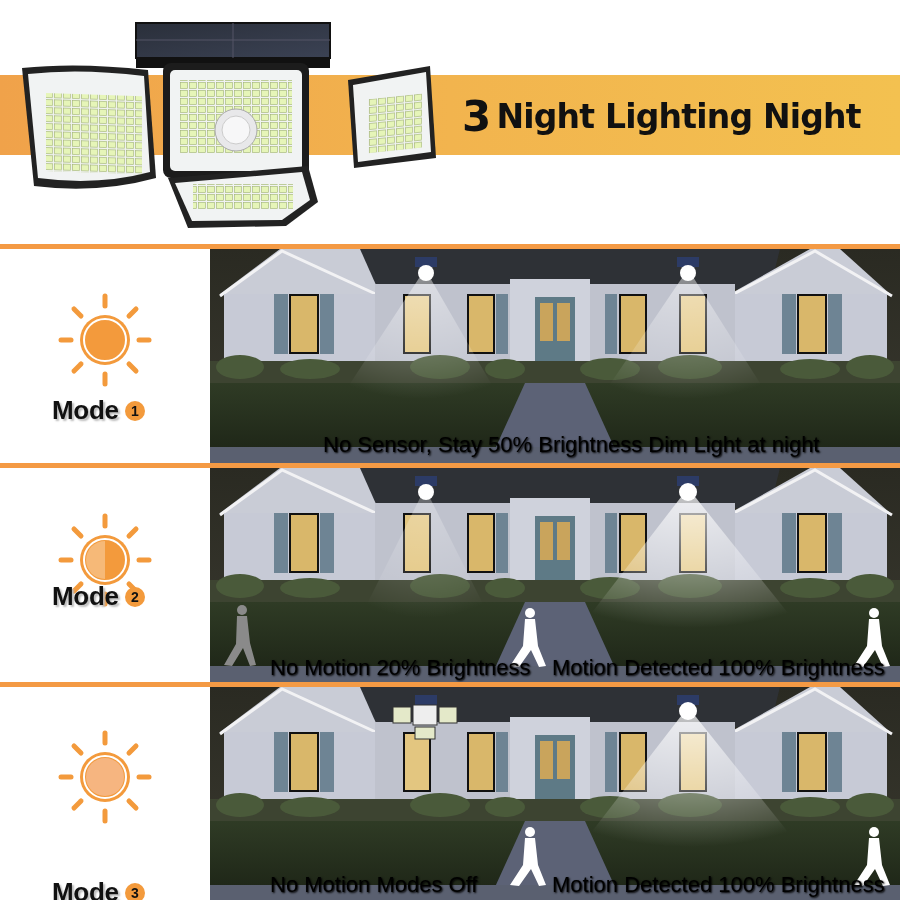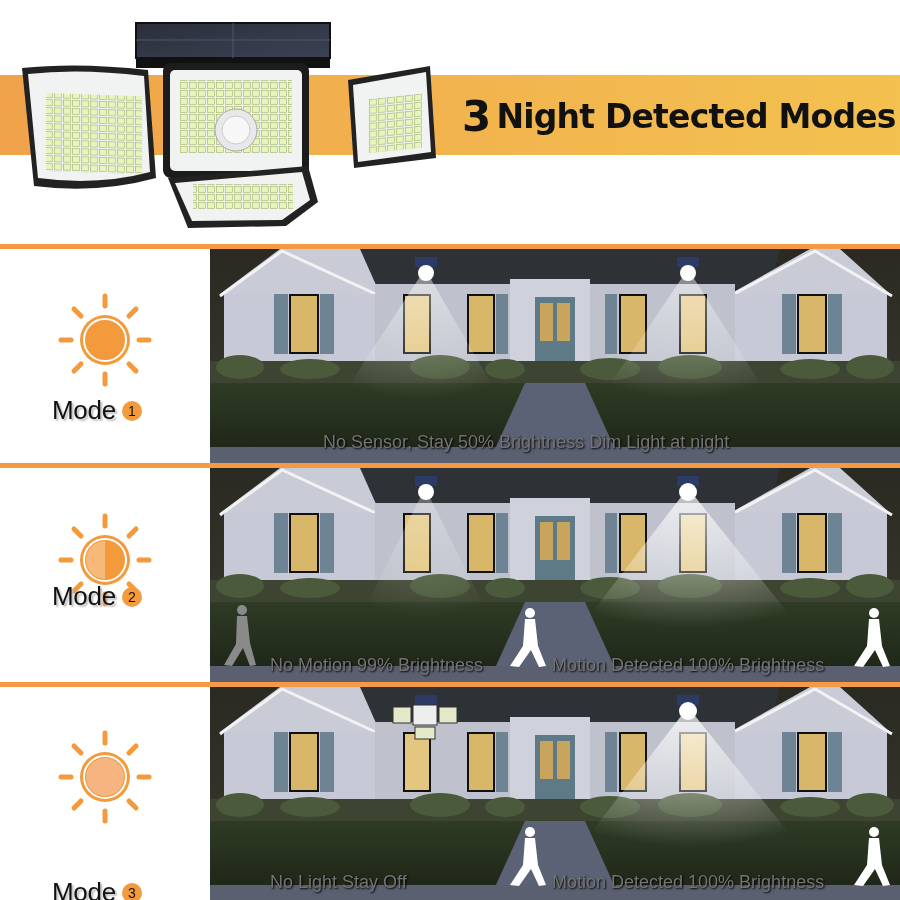--- a/index.html
+++ b/index.html
@@ -6,32 +6,32 @@
   body{width:900px;height:900px;position:relative;overflow:hidden;font-family:"Liberation Sans",sans-serif;}
   .banner{position:absolute;left:0;top:75px;width:900px;height:80px;
     background:linear-gradient(90deg,#f0a24a 0%,#f2b44e 50%,#f3c150 100%);}
   .banner-title{position:absolute;left:462px;top:92px;font-family:"DejaVu Sans",sans-serif;font-weight:bold;
     font-size:33px;color:#111;letter-spacing:-0.8px;white-space:nowrap;}
   .banner-title .num{font-size:42px;margin-right:6px;vertical-align:-3px;}
   
   .product{position:absolute;left:18px;top:18px;width:420px;height:210px;}
   .divider{position:absolute;left:0;width:900px;height:5px;background:#f49a44;}
   .sun{position:absolute;left:55px;width:100px;height:100px;}
-  .mode-label{position:absolute;left:52px;font-size:26px;color:#111;font-weight:normal;
+  .mode-label{position:absolute;left:52px;font-size:26px;color:#111;font-weight:bold;
     text-shadow:2px 2px 2px #bbb;white-space:nowrap;letter-spacing:-0.3px;}
   .mode-badge{display:inline-block;width:20px;height:20px;border-radius:50%;background:#f39a3c;
     color:#111;font-size:14px;text-align:center;line-height:20px;vertical-align:3px;margin-left:6px;text-shadow:none;}
   .scene{position:absolute;left:210px;width:690px;overflow:hidden;}
-  .caption{position:absolute;color:#737373;font-size:18px;white-space:nowrap;text-shadow:1px 1px 2px #000;}
+  .caption{position:absolute;color:#000000;font-size:22px;white-space:nowrap;text-shadow:1px 1px 2px #000;}
 </style>
 </head>
 <body>
 
 <div class="banner"></div>
-<div class="banner-title"><span class="num">3</span><span>Night Detected Modes</span></div>
+<div class="banner-title"><span class="num">3</span><span>Night Lighting Night</span></div>
 
 <svg class="product" viewBox="0 0 420 210">
   <defs>
     <pattern id="leds" width="9" height="8" patternUnits="userSpaceOnUse">
       <rect x="0.5" y="0.5" width="7" height="6" fill="#e6f5b8" stroke="#9fb070" stroke-width="0.6"></rect>
     </pattern>
     <linearGradient id="solar" x1="0" y1="0" x2="1" y2="1">
       <stop offset="0" stop-color="#2a2f3a"></stop>
         <stop offset="1" stop-color="#3b4254"></stop>
     </linearGradient>
@@ -229,21 +229,21 @@
       </g>
     <g fill="#fff">
         <circle cx="320" cy="145" r="5"></circle>
         <path d="M315,151 L325,151 L328,178 L336,198 L329,199 L321,182 L309,199 L300,198 L313,178 Z"></path>
       </g>
     <g fill="#fff">
         <circle cx="664" cy="145" r="5"></circle>
         <path d="M659,151 L669,151 L672,178 L680,198 L673,199 L665,182 L653,199 L644,198 L657,178 Z"></path>
       </g>
   </svg>
-  <div class="caption" style="left:60px;top:187px">No Motion 99% Brightness</div>
+  <div class="caption" style="left:60px;top:187px">No Motion 20% Brightness</div>
   <div class="caption" style="left:342px;top:187px">Motion Detected 100% Brightness</div>
 </div>
 
 <div class="scene" style="top:687px;height:213px">
   <svg width="690" height="213" viewBox="0 0 690 213">
     <use href="#house"></use>
     <polygon points="478,20 370,160 590,160" fill="url(#beam)" opacity="0.85"></polygon>
 
     <g>
       <rect x="183" y="20" width="18" height="16" fill="#e4e9c9" stroke="#333"></rect>
@@ -254,15 +254,15 @@
     <circle cx="478" cy="24" r="9" fill="#fff"></circle>
     <g fill="#fff">
         <circle cx="320" cy="145" r="5"></circle>
         <path d="M315,151 L325,151 L328,178 L336,198 L329,199 L321,182 L309,199 L300,198 L313,178 Z"></path>
       </g>
     <g fill="#fff">
         <circle cx="664" cy="145" r="5"></circle>
         <path d="M659,151 L669,151 L672,178 L680,198 L673,199 L665,182 L653,199 L644,198 L657,178 Z"></path>
       </g>
   </svg>
-  <div class="caption" style="left:60px;top:185px">No Light Stay Off</div>
+  <div class="caption" style="left:60px;top:185px">No Motion Modes Off</div>
   <div class="caption" style="left:342px;top:185px">Motion Detected 100% Brightness</div>
 </div>
 
 </body></html>

